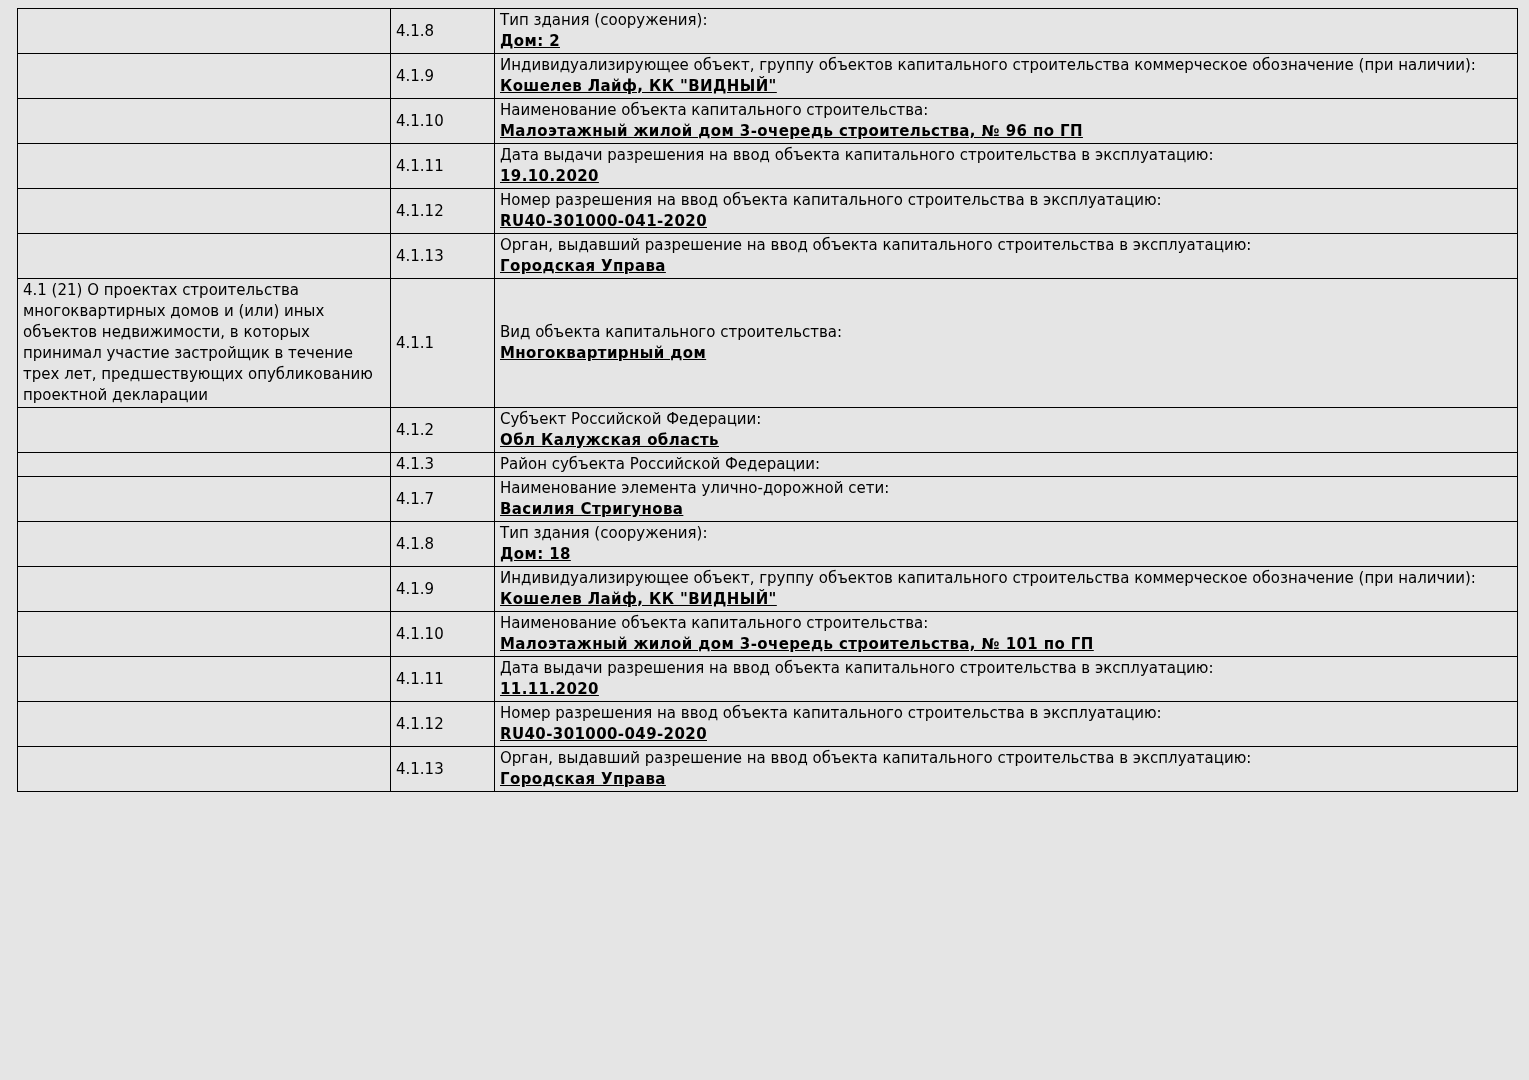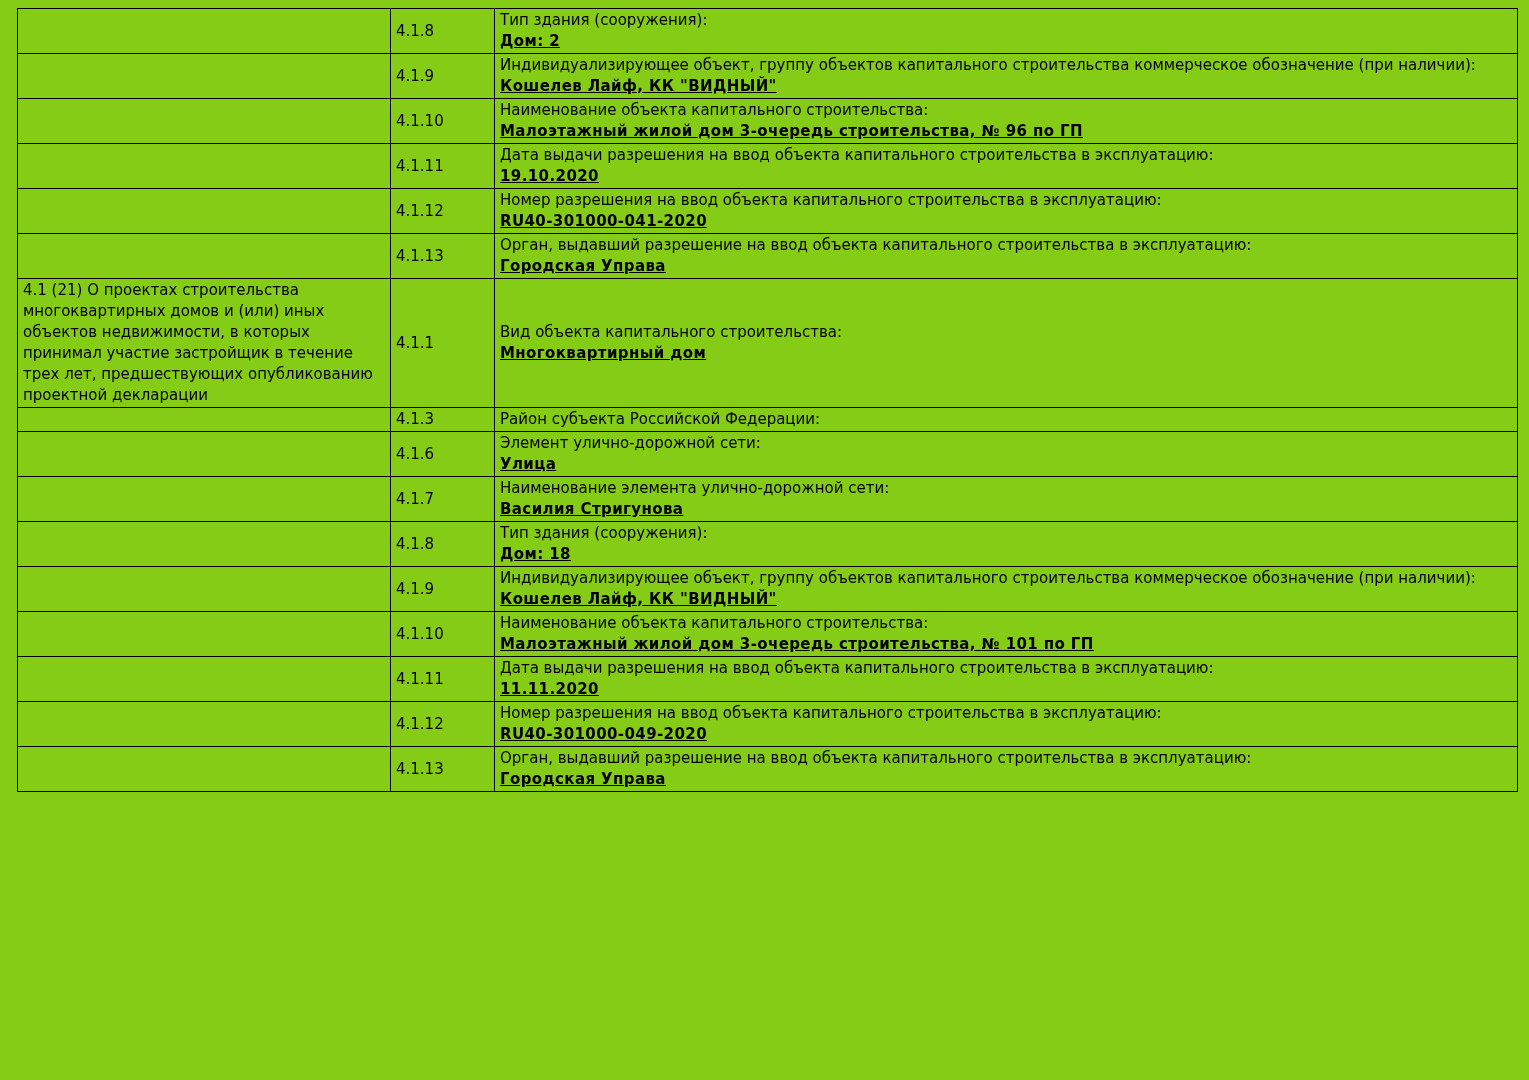--- a/index.html
+++ b/index.html
@@ -5,21 +5,21 @@
   html, body {
     margin: 0;
     padding: 0;
     background: #ffffff;
     font-family: "DejaVu Sans", "Liberation Sans", sans-serif;
     color: #000000;
   }
   .page {
     width: 1529px;
     height: 1080px;
-    background: #84cc16;
+    background: #e5e5e5;
     box-sizing: border-box;
     padding: 8px 12px 0 17px;
     overflow: hidden;
   }
   table.decl {
     border-collapse: collapse;
     table-layout: fixed;
     width: 1500px;
     font-size: 15px;
     line-height: 21px;
@@ -133,34 +133,34 @@
             <div>4.1.1</div>
           </td>
           <td class="content-cell">
             <div class="row-label">Вид объекта капитального строительства:</div>
             <div class="row-value">Многоквартирный дом</div>
           </td>
         </tr>
         <tr>
           <td class="section-cell"></td>
           <td class="code-cell">
+            <div>4.1.2</div>
+          </td>
+          <td class="content-cell">
+            <div class="row-label">Субъект Российской Федерации:</div>
+            <div class="row-value">Обл Калужская область</div>
+          </td>
+        </tr>
+        <tr>
+          <td class="section-cell"></td>
+          <td class="code-cell">
             <div>4.1.3</div>
           </td>
           <td class="content-cell">
             <div class="row-label">Район субъекта Российской Федерации:</div>
-          </td>
-        </tr>
-        <tr>
-          <td class="section-cell"></td>
-          <td class="code-cell">
-            <div>4.1.6</div>
-          </td>
-          <td class="content-cell">
-            <div class="row-label">Элемент улично-дорожной сети:</div>
-            <div class="row-value">Улица</div>
           </td>
         </tr>
         <tr>
           <td class="section-cell"></td>
           <td class="code-cell">
             <div>4.1.7</div>
           </td>
           <td class="content-cell">
             <div class="row-label">Наименование элемента улично-дорожной сети:</div>
             <div class="row-value">Василия Стригунова</div>

